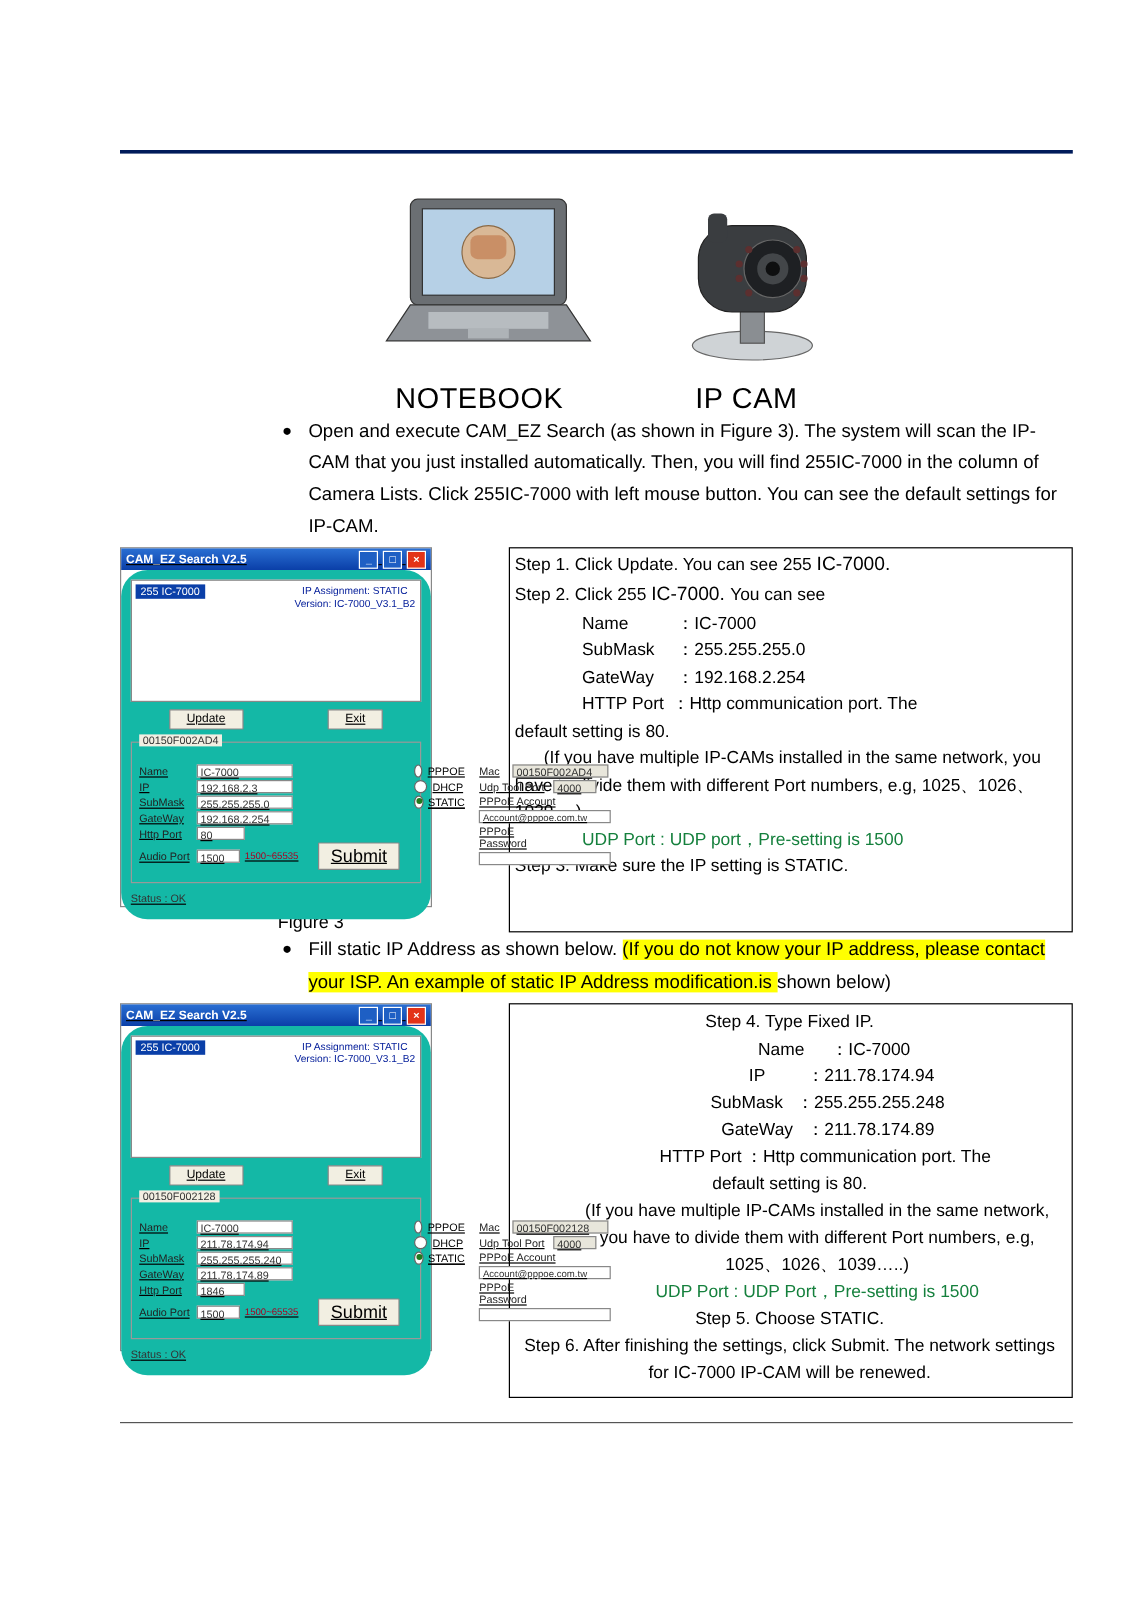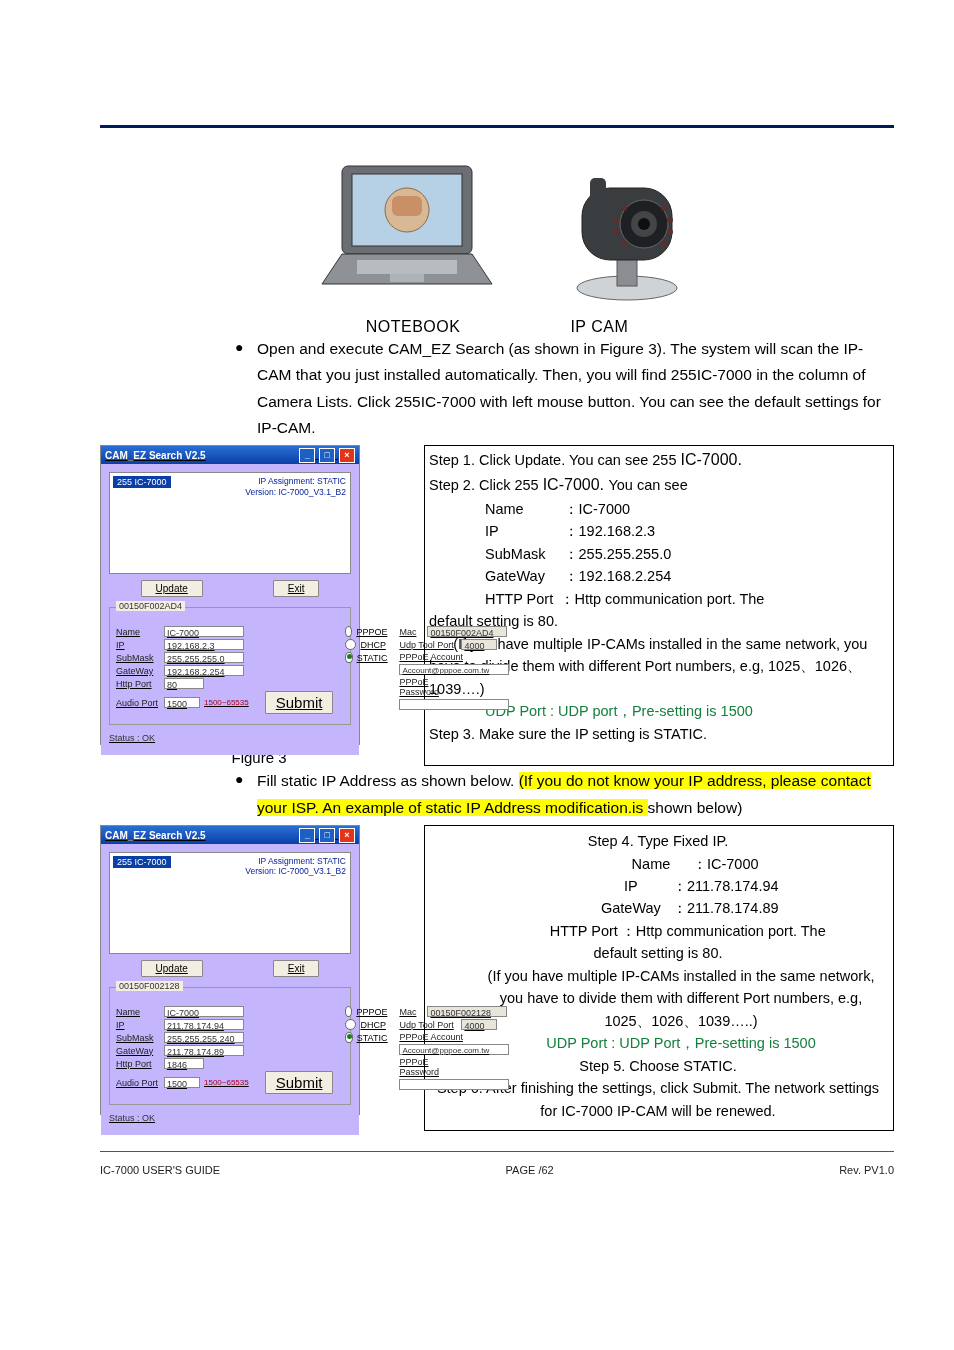--- a/index.html
+++ b/index.html
@@ -2,21 +2,21 @@
 <html><head>
 <meta charset="utf-8">
 <style>
   body { margin:0; padding:0; background:#fff; font-family: Arial, "Microsoft JhengHei", sans-serif; }
   .page { width:954px; height:1350px; margin:0 auto; position:relative; box-sizing:border-box; padding:30px 60px 30px 100px; }
   .hr-top { border:none; border-top:3px solid #001b5a; margin: 95px 0 20px 0; }
   .hr-bot { border:none; border-top:1px solid #555; margin-top:20px; }
   .footer { display:flex; justify-content:space-between; font-size:11px; color:#222; padding:4px 0 20px 0;}
   .illus { text-align:center; }
   .illus svg { display:inline-block; }
-  .illabel { font-family: Impact, Arial Black, sans-serif; font-size:16px; letter-spacing:0.5px; color:#000; }
+  .illabel { font-family: Impact, Arial Black, sans-serif; font-size:24px; letter-spacing:0.5px; color:#000; }
   .bullet-row { display:flex; font-size:15.5px; line-height:1.7; color:#000; }
   .bullet-mark { width:22px; flex:none; font-size:14px; }
   .bullet-text { flex:1; }
   .bullet-indent { margin-left:135px; }
   .cols { display:flex; gap:6px; }
   .leftcol { width:318px; flex:none; }
   .rightcol { flex:1; font-size:14.5px; line-height:1.55; color:#000; }
   .rightcol .line { margin:0; }
   .rightcol .kv-label { display:inline-block; width:75px; }
   .rightcol .indent1 { padding-left:56px; }
@@ -24,24 +24,24 @@
   .red { color:#15803d; }
   .hl { background:#ffff00; }
   .caption { text-align:center; font-size:15px; padding-top:4px; }
   
   .shot { border:1px solid #888; background:#fff; width:260px; box-sizing:border-box; font-size:9px; position:relative;text-decoration:underline; }
   .titlebar { height:18px; background:linear-gradient(to bottom,#2a6fd3,#0a3fa8); color:#fff; font-weight:bold; font-size:10px; display:flex; align-items:center; padding:0 4px; justify-content:space-between;}
   .winbtns span { display:inline-block; width:14px; height:13px; text-align:center; line-height:13px; font-size:9px; margin-left:1px; color:#fff; border:1px solid #fff; }
   .winbtns .min{background:#1e5fc4;}
   .winbtns .max{background:#1e5fc4;}
   .winbtns .close{background:#e33318;}
-  .shot-body { background:#c4b5fd; padding:8px 8px 12px 8px; }
+  .shot-body { background:#14b8a6; padding:8px 8px 12px 8px;border-radius:22px; }
   .listbox { background:#fff; border:1px solid #888; height:100px; position:relative; }
   .listitem { background:#0a3fa8; color:#fff; font-size:9px; padding:1px 4px; position:absolute; top:3px; left:3px; }
-  .ip-assign { position:absolute; right:4px; top:3px; font-size:8.5px; color:#001b99; text-align:right; line-height:1.2;}
+  .ip-assign { position:absolute; right:4px; top:3px; font-size:8.5px; color:#001b99; text-align:center; line-height:1.2;}
   .btnrow { display:flex; gap:70px; justify-content:center; padding:6px 0;}
   .fakebtn { border:1px solid #888; background:#f2efe2; padding:2px 14px; font-size:10px; border-radius:1px; }
   .fakebtn.sm { padding:2px 10px; font-size:15px;}
   .group { border:1px solid #999; padding:16px 6px 8px 6px; margin-top:4px; display:flex; gap:12px; position:relative;}
   .group-title { position:absolute; top:-7px; left:6px; background:#f2efe2; padding:0 3px; font-size:9px; color:#333;}
   .formcol { flex:1; }
   .frow { display:flex; align-items:center; margin:2px 0; gap:4px;}
   .flabel { width:44px; font-size:9px; color:#222;}
   .finput { border:1px solid #888; background:#fff; font-size:9px; padding:1px 2px; width:80px; height:11px; box-sizing:border-box; color:#333;}
   .finput.gray { background:#e8e6db; }
@@ -193,21 +193,20 @@
           <div class="status">Status :    OK</div>
         </div>
       </div>
       <div class="caption">Figure 3</div>
     </div>
 
     <div class="rightcol" style="border:1px solid #000; padding:2px 6px 6px 4px;">
       <p class="line"><span>Step 1. Click Update. You can see 255 </span><span style="font-size:16px">IC-7000.</span></p>
       <p class="line"><span>Step 2. Click 255 </span><span style="font-size:16px">IC-7000. </span><span>You can see</span></p>
       <p class="line indent1"><span class="kv-label">Name</span> <span>：IC-7000</span></p>
-      <p class="line indent1"><span class="kv-label">IP</span> <span>：192.168.2.3</span></p>
       <p class="line indent1"><span class="kv-label">SubMask</span> <span>：255.255.255.0</span></p>
       <p class="line indent1"><span class="kv-label">GateWay</span> <span>：192.168.2.254</span></p>
       <p class="line indent1"><span class="kv-label">HTTP Port</span><span>：Http communication port. The</span></p>
       <p class="line">default setting is 80.</p>
       <p class="line" style="white-space:pre-wrap">      (If you have multiple IP-CAMs installed in the same network, you have to divide them with different Port numbers, e.g, 1025、1026、1039….)</p>
       <p class="line indent1 red">UDP Port : UDP port，Pre-setting is 1500</p>
       <p class="line">Step 3. Make sure the IP setting is STATIC.</p>
     </div>
   </div>
 
@@ -310,29 +309,25 @@
           </div>
           <div class="status">Status :    OK</div>
         </div>
       </div>
     </div>
 
     <div class="rightcol" style="border:1px solid #000; padding:4px 8px 8px 6px;text-align:center;">
       <p class="line">Step 4. Type Fixed IP.</p>
       <p class="line indent1"><span class="kv-label">Name</span> <span>：IC-7000</span></p>
       <p class="line indent1"><span class="kv-label">IP</span> <span>：211.78.174.94</span></p>
+      <p class="line indent1"><span class="kv-label">SubMask</span> <span>：255.255.255.248</span></p>
       <p class="line indent1"><span class="kv-label">GateWay</span> <span>：211.78.174.89</span></p>
       <p class="line indent1"><span class="kv-label">HTTP Port</span><span>：Http communication port. The</span></p>
       <p class="line">default setting is 80.</p>
       <p class="line indent2" style="padding-left:46px">(If you have multiple IP-CAMs installed in the same network, you have to divide them with different Port numbers, e.g, 1025、1026、1039…..)</p>
       <p class="line red" style="padding-left:46px">UDP Port : UDP Port，Pre-setting is 1500</p>
       <p class="line">Step 5. Choose STATIC.</p>
       <p class="line">Step 6. After finishing the settings, click Submit. The network settings for IC-7000 IP-CAM will be renewed.</p>
     </div>
   </div>
 
   <hr class="hr-bot">
-  <div class="footer">
-    <span>IC-7000 USER'S GUIDE</span>
-    <span>PAGE   /62</span>
-    <span>Rev. PV1.0</span>
-  </div>
 </div>
 
 </body></html>

